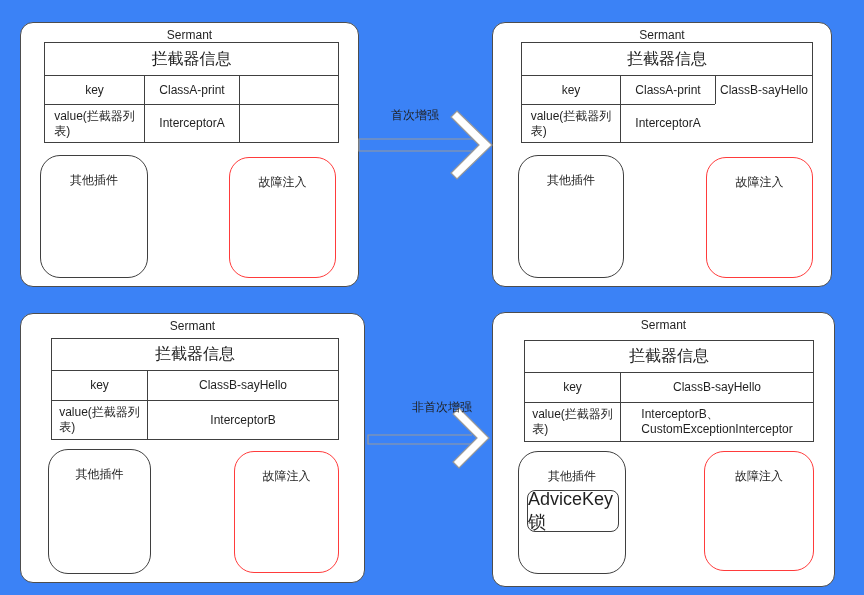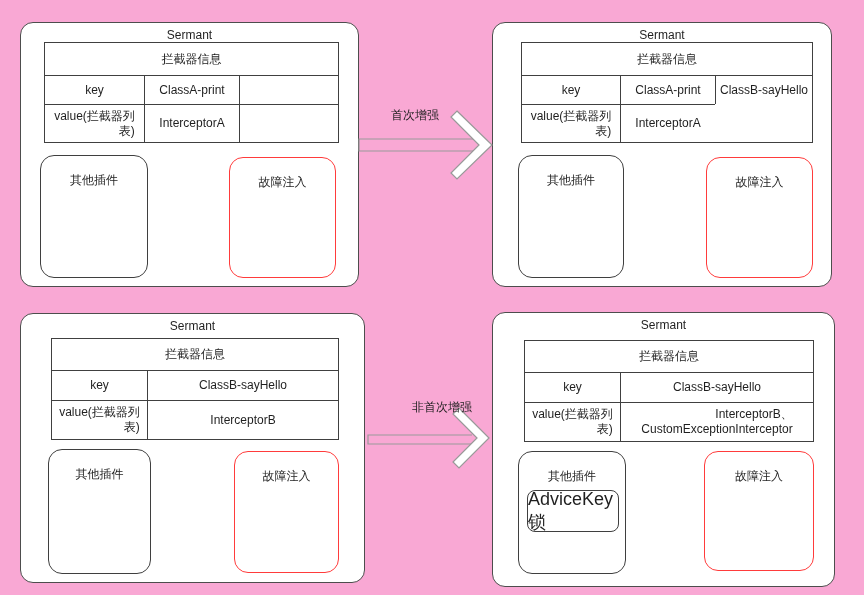--- a/index.html
+++ b/index.html
@@ -1,39 +1,39 @@
 <!DOCTYPE html>
 <html style="--panel-border: #4d4d4d; --table-border: #404040; --fault-box-border: #ff3b3b; --arrow-outline: #999999; --text: #1f1f1f;"><head>
 <meta charset="utf-8">
 <style>
   *{box-sizing:border-box;margin:0;padding:0}
   html,body{width:864px;height:595px;background:#fff;
     font-family:"Liberation Sans","DejaVu Sans",sans-serif;color:var(--text,#1f1f1f)}
-  .stage{position:relative;width:864px;height:595px;background:#f9a8d4;overflow:hidden}
+  .stage{position:relative;width:864px;height:595px;background:#3b82f6;overflow:hidden}
 
   .panel{position:absolute;background:#fff;border:1.5px solid var(--panel-border,#4d4d4d);border-radius:13px}
   .p0{left:20px;top:22px;width:339px;height:265px}
   .p1{left:492px;top:22px;width:340px;height:265px}
   .p2{left:20px;top:313px;width:345px;height:270px}
   .p3{left:492px;top:312px;width:343px;height:275px}
 
   .panel-title{position:absolute;top:5px;left:0;right:0;text-align:center;font-size:12px}
 
   .tbl{position:absolute;display:grid;background:#fff;border:1px solid var(--table-border,#404040)}
   .t0{left:23px;top:19px;width:295px;grid-template-columns:99px 95px 1fr;grid-template-rows:32px 29px 38px}
   .t1{left:28px;top:19px;width:292px;grid-template-columns:98px 95px 1fr;grid-template-rows:32px 29px 38px}
   .t2{left:30px;top:24px;width:288px;grid-template-columns:95px 1fr;grid-template-rows:31px 30px 39px}
   .t3{left:31px;top:27px;width:290px;grid-template-columns:95px 1fr;grid-template-rows:31px 30px 39px}
-  .th{grid-column:1/-1;display:flex;align-items:center;justify-content:center;font-size:12px}
+  .th{grid-column:1/-1;display:flex;align-items:center;justify-content:center;font-size:16px}
   .td{border-top:1px solid var(--table-border,#404040);border-left:1px solid var(--table-border,#404040);
-      display:flex;align-items:center;justify-content:center;text-align:right;
+      display:flex;align-items:center;justify-content:center;text-align:left;
       font-size:12px;line-height:1.25;white-space:pre-line;padding:0 2px}
   .td.c0{border-left:none}
 
-  .box{position:absolute;background:#fff;border:1.4px solid #3f3f3f;border-radius:14px}
+  .box{position:absolute;background:#fff;border:1.4px solid #3f3f3f;border-radius:20px}
   .box.red{border-color:var(--fault-box-border,#ff3b3b)}
   .box-label{margin-top:16px;text-align:center;font-size:12px}
   .p0 .other{left:19px;top:132px;width:108px;height:123px}
   .p0 .fault{left:208px;top:134px;width:107px;height:121px}
   .p1 .other{left:25px;top:132px;width:106px;height:123px}
   .p1 .fault{left:213px;top:134px;width:107px;height:121px}
   .p2 .other{left:27px;top:135px;width:103px;height:125px}
   .p2 .fault{left:213px;top:137px;width:105px;height:122px}
   .p3 .other{left:25px;top:138px;width:108px;height:123px}
   .p3 .fault{left:211px;top:138px;width:110px;height:120px}

